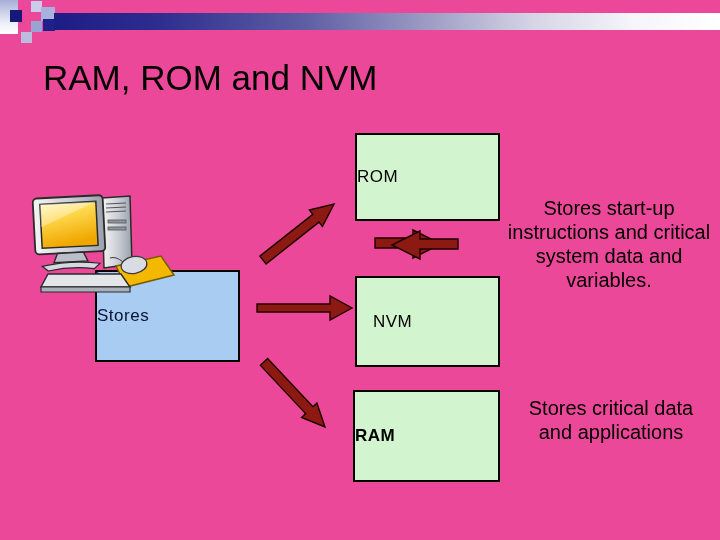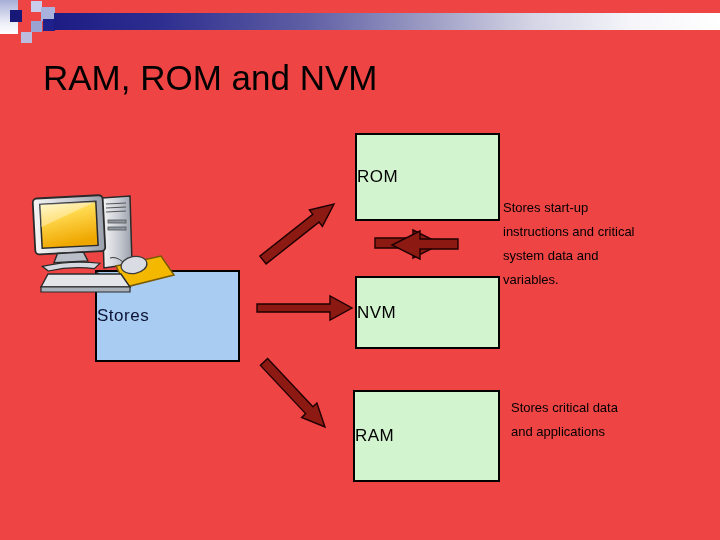--- a/index.html
+++ b/index.html
@@ -1,17 +1,17 @@
 <!DOCTYPE html>
 <html style="--box-green: #d2f5cf; --box-blue: #a8ccf2; --arrow-red: #8c1a12; --header-navy: #1c1c85;"><head>
 <meta charset="utf-8">
 <style>
   html,body{margin:0;padding:0;background:#fff;}
   .slide{
-    position:relative;width:720px;height:540px;background:#ef4444;overflow:hidden;
+    position:relative;width:720px;height:540px;background:#ec4899;overflow:hidden;
     font-family:"Liberation Sans",sans-serif;color:#000;
   }
   
   .header-strip{
     position:absolute;left:0;top:0;width:18px;height:34px;
     background:linear-gradient(to bottom,#a7aed6,#eef0f9 70%,#ffffff);
   }
   .header-bar{
     position:absolute;left:54px;top:13px;width:666px;height:17px;
     background:linear-gradient(to right,var(--header-navy,#1c1c85),#2e2e90 16%,#5f5fa5 38%,#9c9cc4 56%,#d5d5e6 72%,#f5f5fa 87%,#ffffff);
@@ -29,30 +29,30 @@
     white-space:nowrap;color:#000;
   }
   
   .box{
     position:absolute;border:2px solid #000;box-sizing:border-box;
     display:flex;align-items:center;justify-content:flex-start;
     font-size:17px;letter-spacing:0.5px;
   }
   .green{background:var(--box-green,#d2f5cf);}
   .box-rom{left:355px;top:133px;width:145px;height:88px;}
-  .box-nvm{left:355px;top:276px;width:145px;height:73px;}
-  .box-ram{left:353px;top:390px;width:147px;height:92px;}
+  .box-nvm{left:355px;top:276px;width:145px;height:91px;padding-left:16px;}
+  .box-ram{left:353px;top:390px;width:147px;height:92px;font-weight:bold;}
   .box-memory{
     left:95px;top:270px;width:145px;height:92px;
     background:var(--box-blue,#a8ccf2);color:#0c1233;z-index:1;
   }
   
   .note{
-    position:absolute;font-size:13px;line-height:24px;color:#000;
-    white-space:pre-line;z-index:1;
+    position:absolute;font-size:20px;line-height:24px;color:#000;
+    white-space:pre-line;z-index:1;text-align:center;
   }
   .note-rom{left:503px;top:196px;width:212px;}
   .note-ram{left:511px;top:396px;width:200px;}
   
   .arrows{position:absolute;left:0;top:0;width:720px;height:540px;z-index:4;pointer-events:none;}
   .arr{fill:var(--arrow-red,#8c1a12);stroke:#1e0000;stroke-width:1.4;}
   .clipart{position:absolute;left:26px;top:190px;width:172px;height:108px;z-index:3;}
 </style>
 </head>
 <body>

